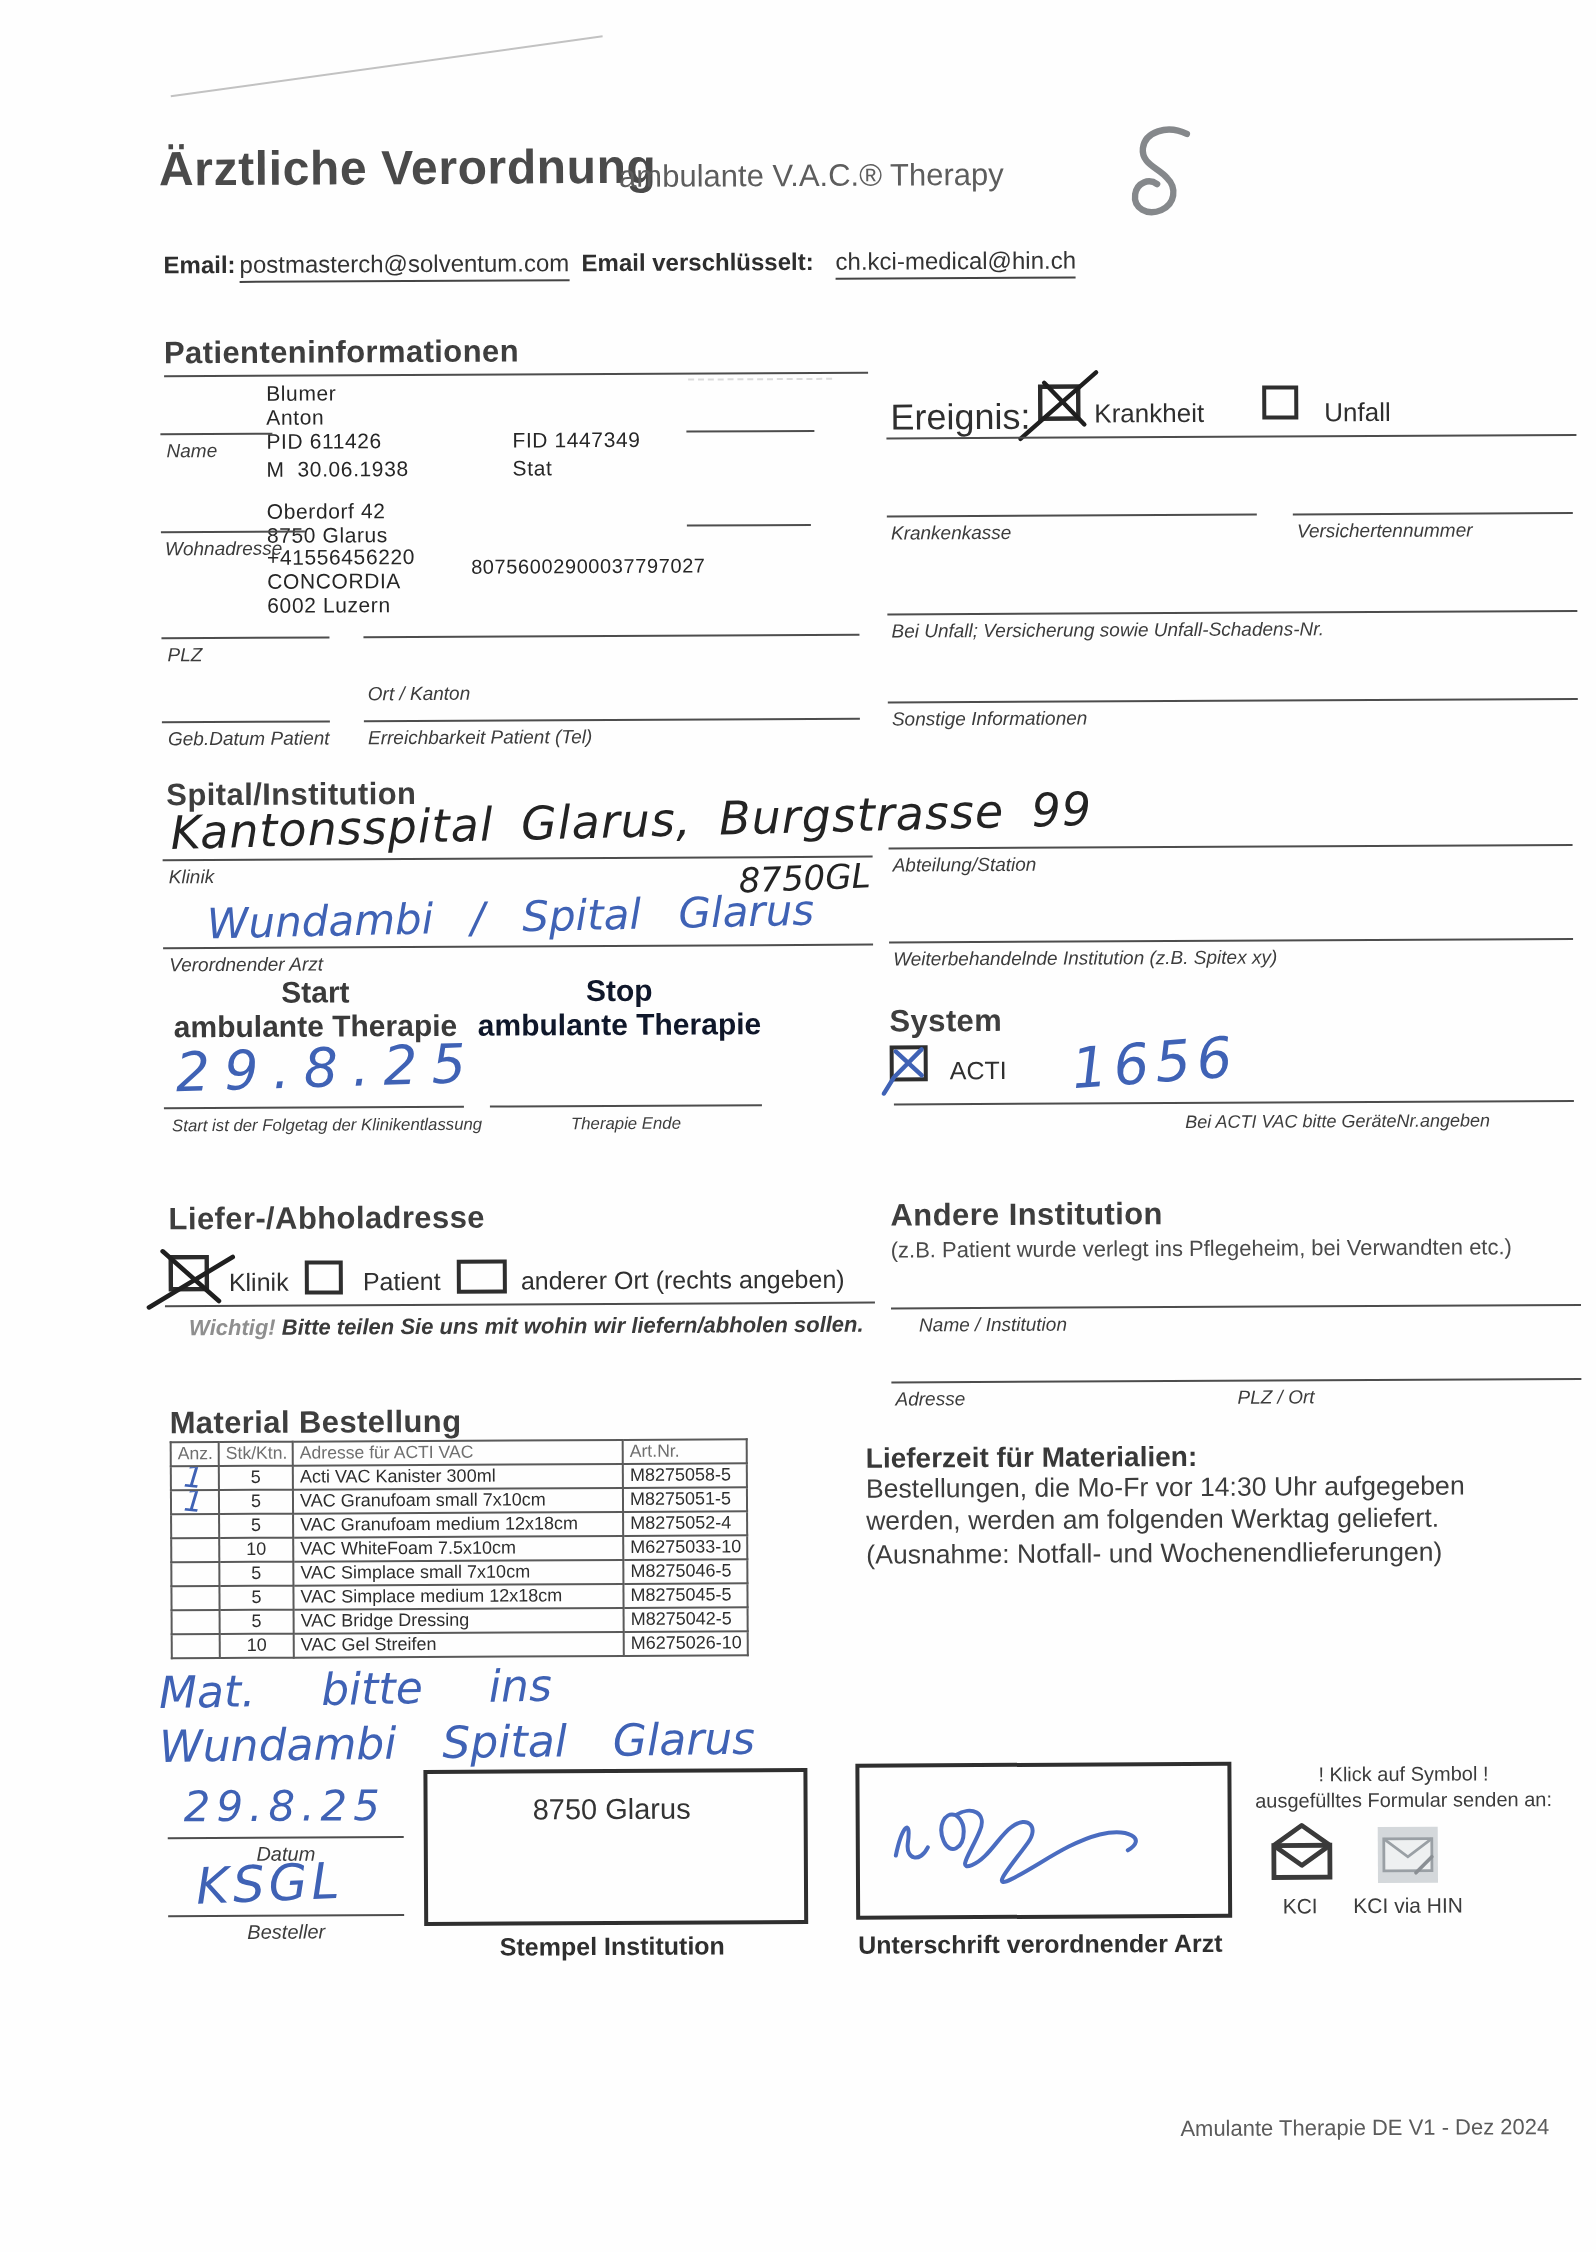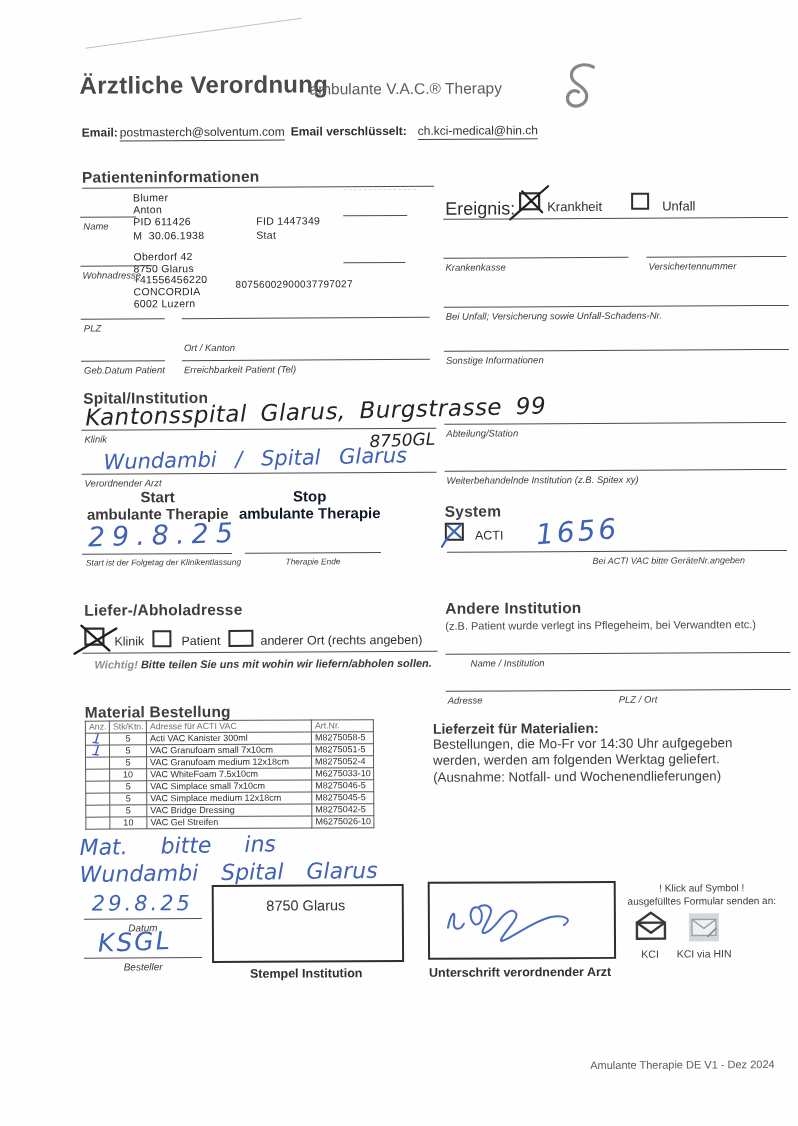--- a/index.html
+++ b/index.html
@@ -163,21 +163,21 @@
   <div class="cb-label" style="left:260px;top:633px;">anderer Ort  (rechts angeben)</div>
   <div class="ln" style="left:82px;top:651px;width:355px;"></div>
   <div class="note" style="left:94px;top:657px;">
     <span class="wichtig">Wichtig!</span>
     <span>Bitte teilen Sie uns mit wohin wir liefern/abholen sollen.</span>
   </div>
 
   <div class="h2" style="left:445px;top:600px;">Andere Institution</div>
   <div class="txt" style="left:445px;top:620px;font-size:11px;color:#4a4a4a;">(z.B. Patient wurde verlegt ins Pflegeheim, bei Verwandten etc.)</div>
   <div class="ln" style="left:445px;top:654px;width:345px;"></div>
-  <div class="lbl" style="left:470px;top:658px;">Name / Institution</div>
+  <div class="lbl" style="left:459px;top:658px;">Name / Institution</div>
   <div class="ln" style="left:445px;top:691px;width:345px;"></div>
   <div class="lbl" style="left:447px;top:695px;">Adresse</div>
   <div class="lbl" style="left:618px;top:695px;">PLZ / Ort</div>
 
   <div class="h2" style="left:84px;top:702px;">Material Bestellung</div>
   <table class="mat-table">
     <colgroup>
           <col style="width:24px">
           <col style="width:37px">
           <col style="width:165px">

